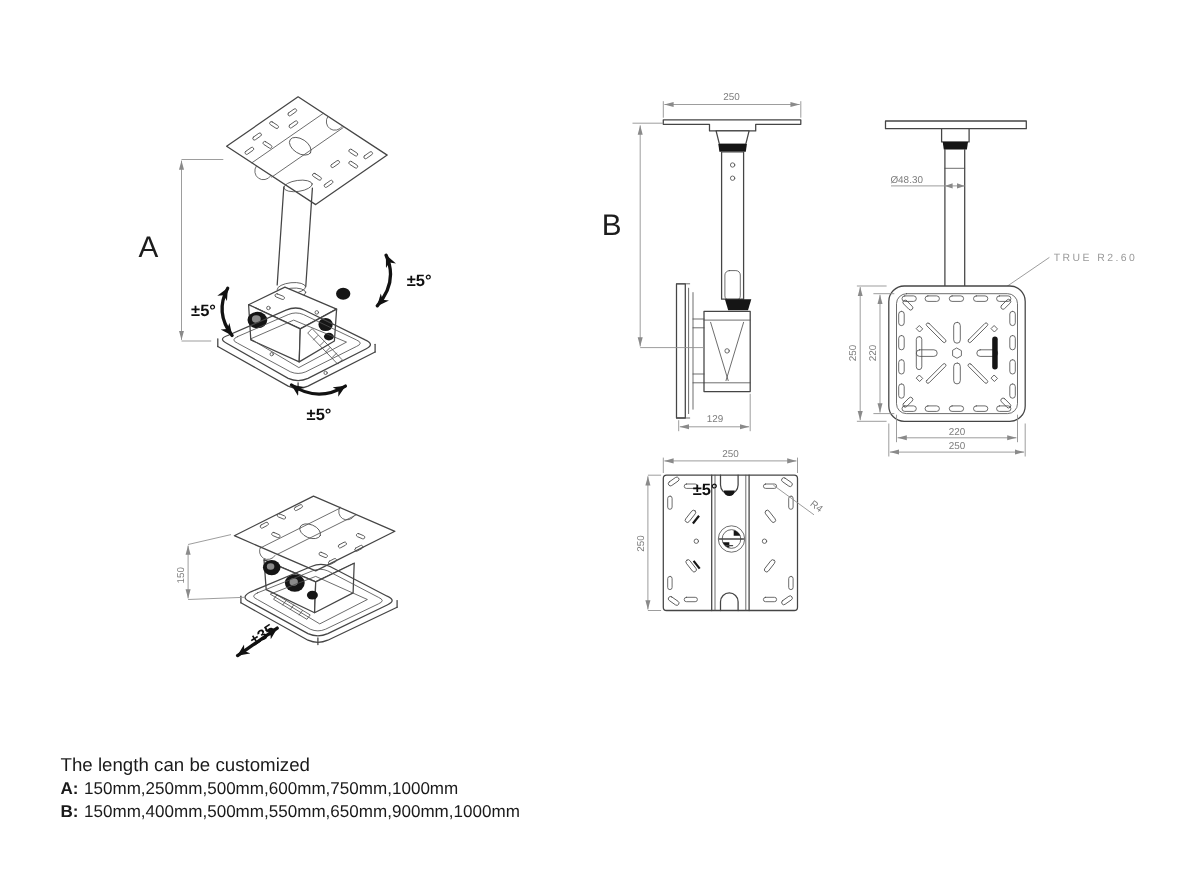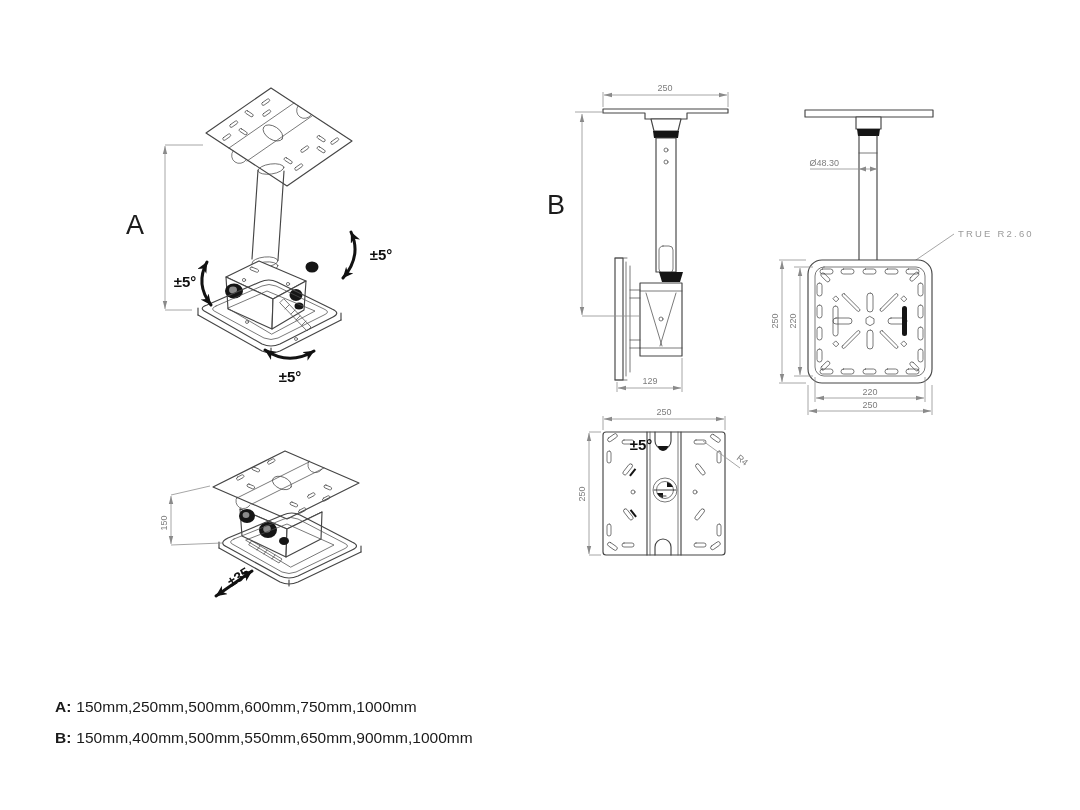--- a/index.html
+++ b/index.html
@@ -17,21 +17,21 @@
   .k  { fill:#151515; stroke:none; }
   .arr{ stroke:#121212; stroke-width:3; fill:none; stroke-linecap:round; }
   
   .dimt  { font-size:9px;  fill:#7d7d7d; }
   .dimt2 { font-size:9.5px; fill:#9a9a9a; letter-spacing:2.2px; }
   .biglbl{ font-size:27px; fill:#1c1c1c; }
   .angt  { font-size:15px; font-weight:600; fill:#0f0f0f; }
   .angt2 { font-size:14px; font-weight:600; fill:#0f0f0f; }
   .notes { position:absolute; left:55px; top:686px; color:#1a1a1a; }
   .notes-title { font-size:17px; }
-  .note-line   { font-size:15.5px; margin-top:13px; }
+  .note-line   { font-size:15.5px; margin-top:3px; }
   .note-line:first-of-type { margin-top:12px; }
   .nl { font-weight:bold; margin-right:5px; }
 </style>
 </head>
 <body>
 
 <div class="canvas">
 <svg width="1080" height="810" viewBox="0 0 1080 810">
   <defs>
     <marker id="da" markerWidth="9" markerHeight="7" refX="8.4" refY="3" orient="auto-start-reverse" markerUnits="userSpaceOnUse">
@@ -369,20 +369,21 @@
     <text class="angt" x="641" y="450" text-anchor="middle">±5°</text>
     <g>
       <line class="d" x1="703" y1="441" x2="740" y2="468"></line>
       <text class="dimt" x="736" y="459" transform="rotate(38 736 459)">R4</text>
     </g>
   </g>
 </svg>
 
 
 <div class="notes">
+  <div class="notes-title">The length can be customized</div>
   <div class="note-line">
     <span class="nl">A:</span><span>150mm,250mm,500mm,600mm,750mm,1000mm</span>
   </div>
   <div class="note-line">
     <span class="nl">B:</span><span>150mm,400mm,500mm,550mm,650mm,900mm,1000mm</span>
   </div>
 </div>
 </div>
 
 </body></html>

